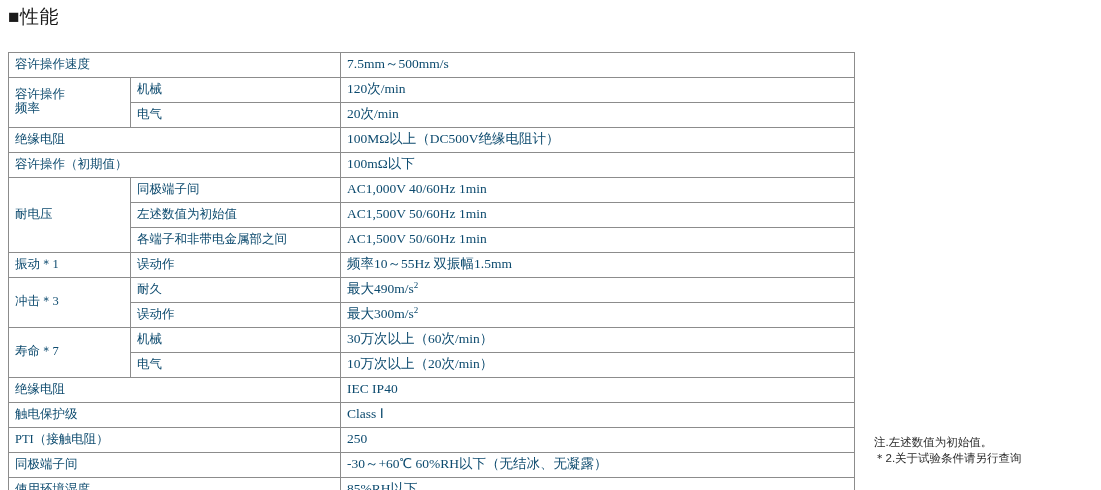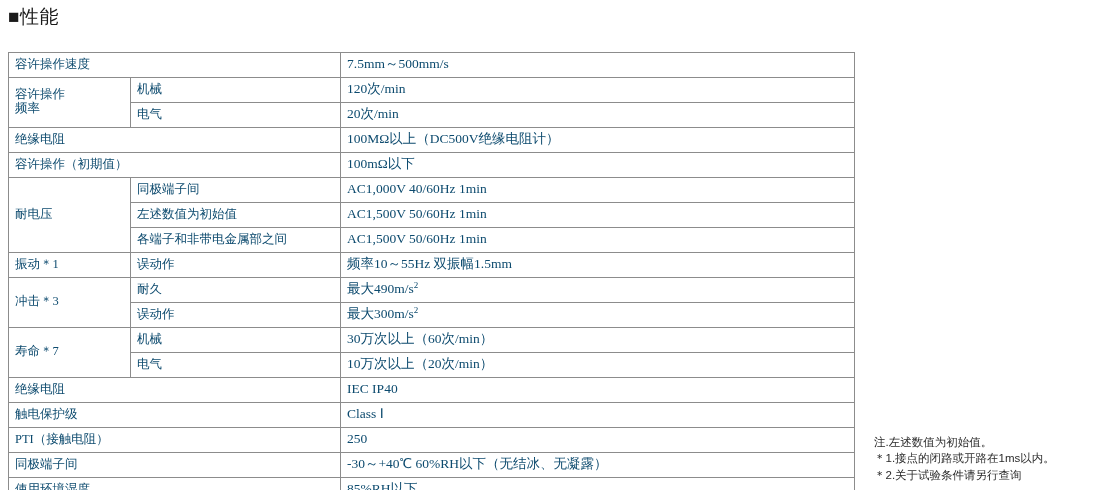--- a/index.html
+++ b/index.html
@@ -170,29 +170,28 @@
       <tr>
         <td class="label-cell" colspan="2">触电保护级</td>
         <td class="value-cell">Class Ⅰ</td>
       </tr>
       <tr>
         <td class="label-cell" colspan="2">PTI（接触电阻）</td>
         <td class="value-cell">250</td>
       </tr>
       <tr>
         <td class="label-cell" colspan="2">同极端子间</td>
-        <td class="value-cell">-30～+40℃ 60%RH以下（无结冰、无凝露）</td>
+        <td class="value-cell">-30～+60℃ 60%RH以下（无结冰、无凝露）</td>
       </tr>
       <tr>
         <td class="label-cell" colspan="2">使用环境湿度</td>
         <td class="value-cell">85%RH以下</td>
       </tr>
 
     </tbody>
   </table>
 
   <div class="notes">
     <div>注.左述数值为初始值。</div>
-    <div>＊1.接点的闭路或开路在1ms以内。</div>
     <div>＊2.关于试验条件请另行查询</div>
   </div>
 
 </div>
 
 </body></html>

